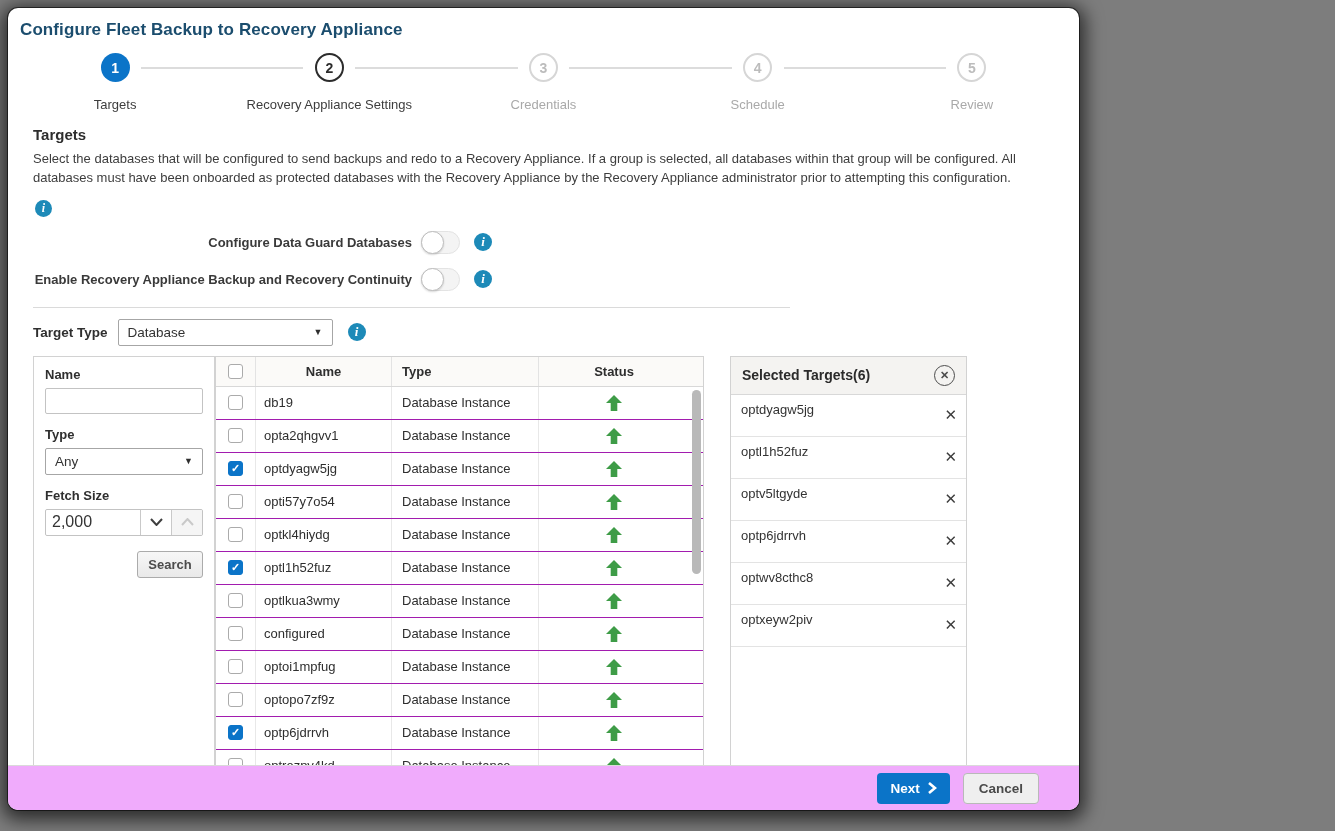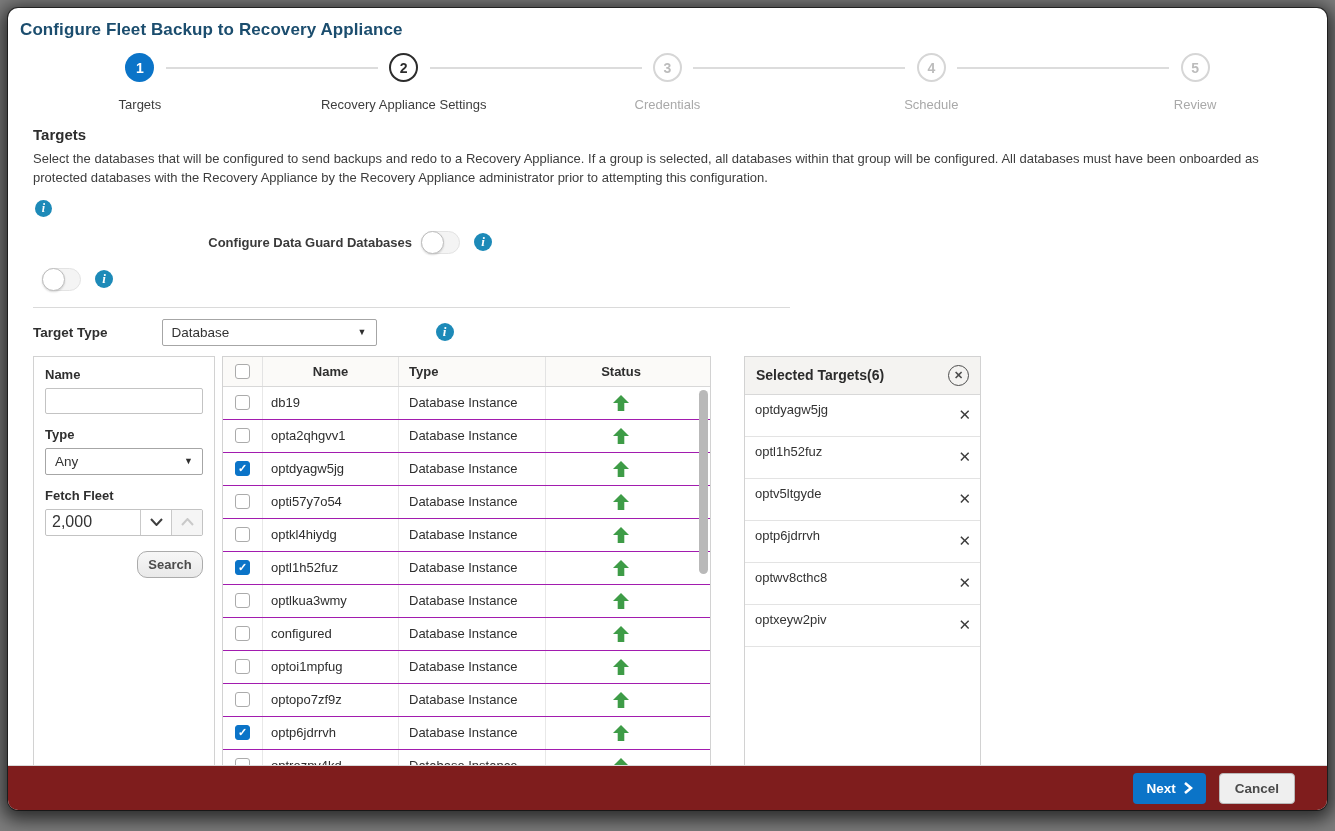--- a/index.html
+++ b/index.html
@@ -1,20 +1,20 @@
 <!DOCTYPE html>
 <html style="--accent: #0b74c8; --info: #1d8ab8; --success: #3e9c47; --title: #1b4d6e;"><head>
 <meta charset="utf-8">
 <style>
   * { margin:0; padding:0; box-sizing:border-box; }
   html,body { width:1335px; height:831px; overflow:hidden; }
   body { background:#7d7d7d; font-family:"Liberation Sans", sans-serif; }
 
   .window {
-    position:absolute; left:8px; top:8px; width:1319px; height:802px;
+    position:absolute; left:8px; top:8px; width:1071px; height:802px;
     background:#fff; border-radius:10px;
     box-shadow:0 0 0 1px rgba(0,0,0,.55), 0 4px 18px 6px rgba(0,0,0,.65);
   }
 
   .title-bar { padding:12px 18px 4px 12px; }
   .title-bar h1 { font-size:17px; font-weight:bold; color:var(--title); letter-spacing:.1px; }
 
   
   .stepper { display:grid; grid-template-columns:repeat(5,1fr); margin-top:4px; }
   .step { position:relative; display:flex; flex-direction:column; align-items:center; }
@@ -54,49 +54,49 @@
     border:1px solid #e3e3e3; margin-left:9px; position:relative; cursor:pointer;
   }
   .toggle .knob {
     position:absolute; left:-1px; top:-1px; width:23px; height:23px; border-radius:50%;
     background:#fff; border:1px solid #bdbdbd; box-shadow:0 1px 2px rgba(0,0,0,.15);
   }
   .toggle-row .info-badge { margin-left:14px; }
 
   .rule { border:none; border-top:1px solid #dadada; width:757px; margin:16px 0 11px; }
 
-  .target-type-row { display:flex; align-items:center; margin-bottom:10px;gap:44px; }
+  .target-type-row { display:flex; align-items:center; margin-bottom:10px; }
   .target-type-row .lbl { font-size:13.5px; font-weight:bold; color:#2f2f2f; }
   .select-box {
     height:27px; border:1px solid #a6a6a6; border-radius:2px; background:#fff;
     display:flex; align-items:center; justify-content:space-between;
     padding:0 9px; font-size:13.5px; color:#333; cursor:pointer;
   }
   .target-type-row .select-box { width:215px; margin-left:10px; }
   .caret { font-size:9px; color:#2e2e2e; }
   .target-type-row .info-badge { margin-left:15px; }
 
   
-  .main-grid { display:flex; gap:7px; }
+  .main-grid { display:flex; }
 
   .filter-panel { width:182px; height:435px; border:1px solid #d2d2d2; padding:10px 11px; }
   .filter-panel .flabel { font-size:13px; font-weight:bold; color:#2f2f2f; margin:6px 0 6px; }
   .filter-panel input[type=text] {
     width:100%; height:26px; border:1px solid #c3c3c3; border-radius:2px;
     font-size:16px; padding:0 6px; font-family:inherit; color:#333;
   }
   .filter-panel .select-box { width:100%; }
   .spinner { display:flex; height:27px; border:1px solid #c3c3c3; border-radius:2px; overflow:hidden; }
   .spinner input { border:none !important; height:100% !important; flex:1; min-width:0; }
   .spin-btn { width:31px; display:flex; align-items:center; justify-content:center; border-left:1px solid #c9c9c9; background:#fff; cursor:pointer; }
   .spin-btn.disabled { background:#f5f5f5; cursor:default; }
   .search-row { display:flex; justify-content:flex-end; margin-top:15px; }
   .search-btn {
     min-width:66px; height:27px; background:linear-gradient(#f7f7f7,#e9e9e9);
-    border:1px solid #ababab; border-radius:10px; font-size:13px; font-weight:bold;
+    border:1px solid #ababab; border-radius:3px; font-size:13px; font-weight:bold;
     color:#4c4c4c; font-family:inherit; cursor:pointer;
   }
 
   
   .table-panel { width:489px; height:435px; border:1px solid #d2d2d2; position:relative; overflow:hidden; background:#fff; }
   .trow { display:grid; grid-template-columns:40px 136px 147px 150px; }
   .trow > div { border-right:1px solid #e8e8e8; display:flex; align-items:center; }
   .trow > div:last-child { border-right:none; }
   .thead { height:30px; background:#fbfaf8; border-bottom:1px solid #d8d8d8; font-size:13px; font-weight:bold; color:#2e2e2e; }
   .thead > div { border-right:1px solid #e3e3e3; }
@@ -131,23 +131,23 @@
   }
   .sel-item { height:42px; border-bottom:1px solid #e3e3e3; position:relative; }
   .sel-item .nm { position:absolute; left:10px; top:7px; font-size:13px; color:#333; }
   .sel-item .rm {
     position:absolute; right:9px; top:50%; transform:translateY(-50%);
     background:none; border:none; font-size:15px; color:#3c3c3c; cursor:pointer; font-family:inherit;
   }
 
   
   .footer {
-    position:absolute; left:0; right:0; bottom:0; height:45px; background:#7f1d1d;
+    position:absolute; left:0; right:0; bottom:0; height:45px; background:#f0abfc;
     border-top:1px solid #dadada; border-radius:0 0 10px 10px;
-    display:flex; align-items:center; justify-content:flex-end; gap:13px; padding-right:32px;
+    display:flex; align-items:center; justify-content:flex-end; gap:13px; padding-right:40px;
   }
   .btn-next {
     background:var(--accent); color:#fff; border:none; border-radius:4px;
     font-size:13.5px; font-weight:bold; padding:8px 13px; font-family:inherit;
     display:inline-flex; align-items:center; gap:7px; cursor:pointer;
   }
   .btn-cancel {
     background:#efefef; color:#4a4a4a; border:1px solid #b9b9b9; border-radius:4px;
     font-size:13.5px; font-weight:bold; padding:7px 15px; font-family:inherit; cursor:pointer;
   }
@@ -199,20 +199,21 @@
     <div id="toggles">
   <div class="toggle-row">
     <span class="lbl">Configure Data Guard Databases</span>
     <span class="toggle">
             <span class="knob"></span>
           </span>
     <span class="info-badge lg">i</span>
   </div>
 
   <div class="toggle-row">
+    <span class="lbl">Enable Recovery Appliance Backup and Recovery Continuity</span>
     <span class="toggle">
             <span class="knob"></span>
           </span>
     <span class="info-badge lg">i</span>
   </div>
 </div>
 
     <hr class="rule">
 
     <div class="target-type-row">
@@ -227,21 +228,21 @@
     <div class="main-grid">
 
       <div class="filter-panel">
         <div class="flabel" style="margin-top:0">Name</div>
         <input type="text" value="" style="">
         <div class="flabel" style="margin-top:13px">Type</div>
         <div class="select-box">
           <span>Any</span>
           <span class="caret">▼</span>
         </div>
-        <div class="flabel" style="margin-top:13px">Fetch Fleet</div>
+        <div class="flabel" style="margin-top:13px">Fetch Size</div>
         <div class="spinner">
           <input type="text" value="2,000" style="">
           <div class="spin-btn">
             <svg width="13" height="8" viewBox="0 0 13 8">
               <polyline points="1,1 6.5,7 12,1" fill="none" stroke="#3f3f3f" stroke-width="2"></polyline>
             </svg>
           </div>
           <div class="spin-btn disabled">
             <svg width="13" height="8" viewBox="0 0 13 8">
               <polyline points="1,7 6.5,1 12,7" fill="none" stroke="#c9c9c9" stroke-width="2"></polyline>

